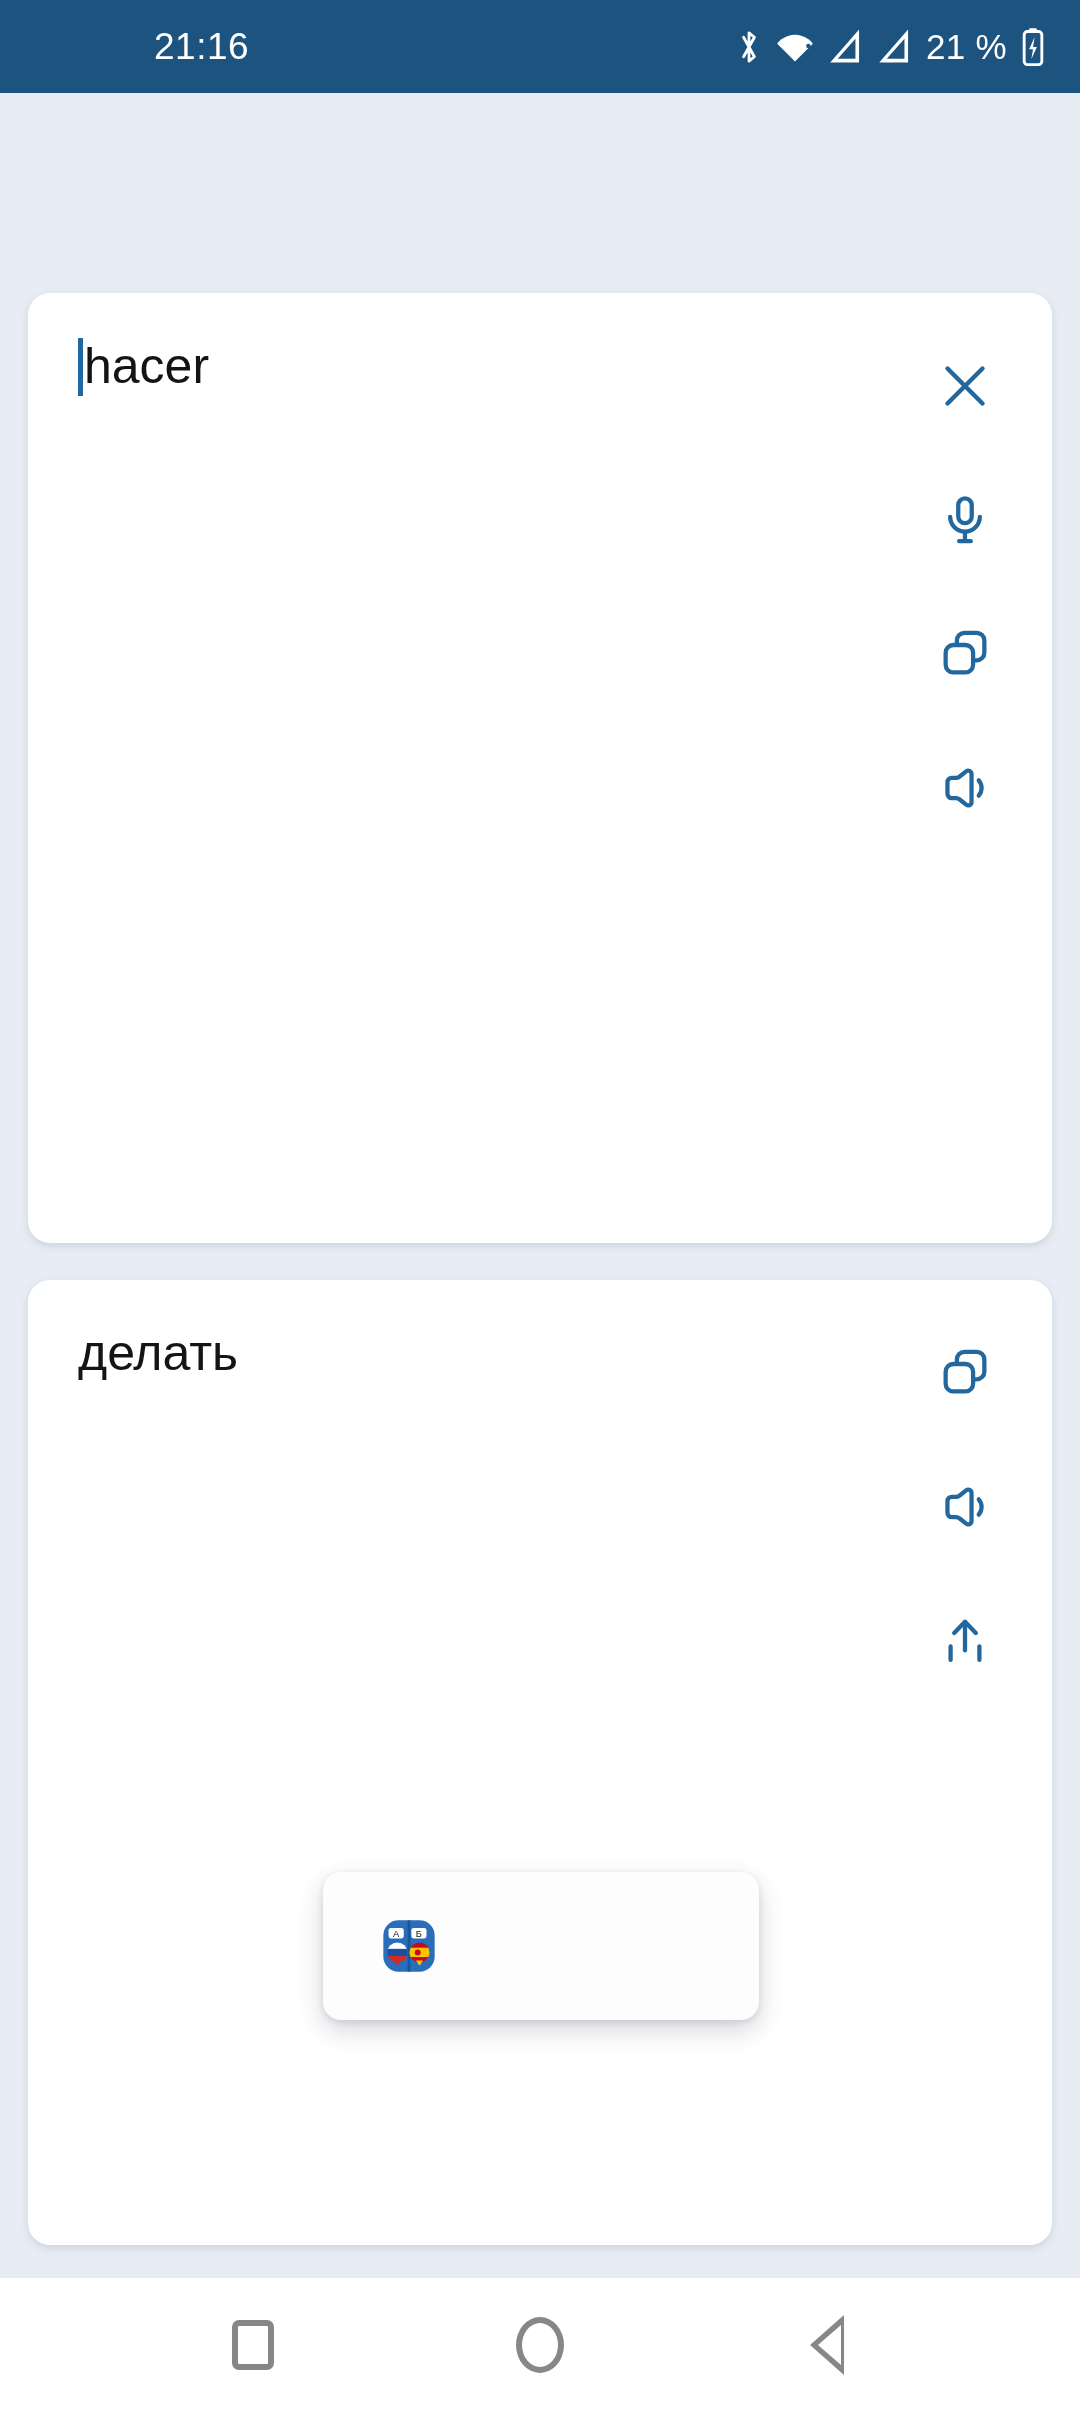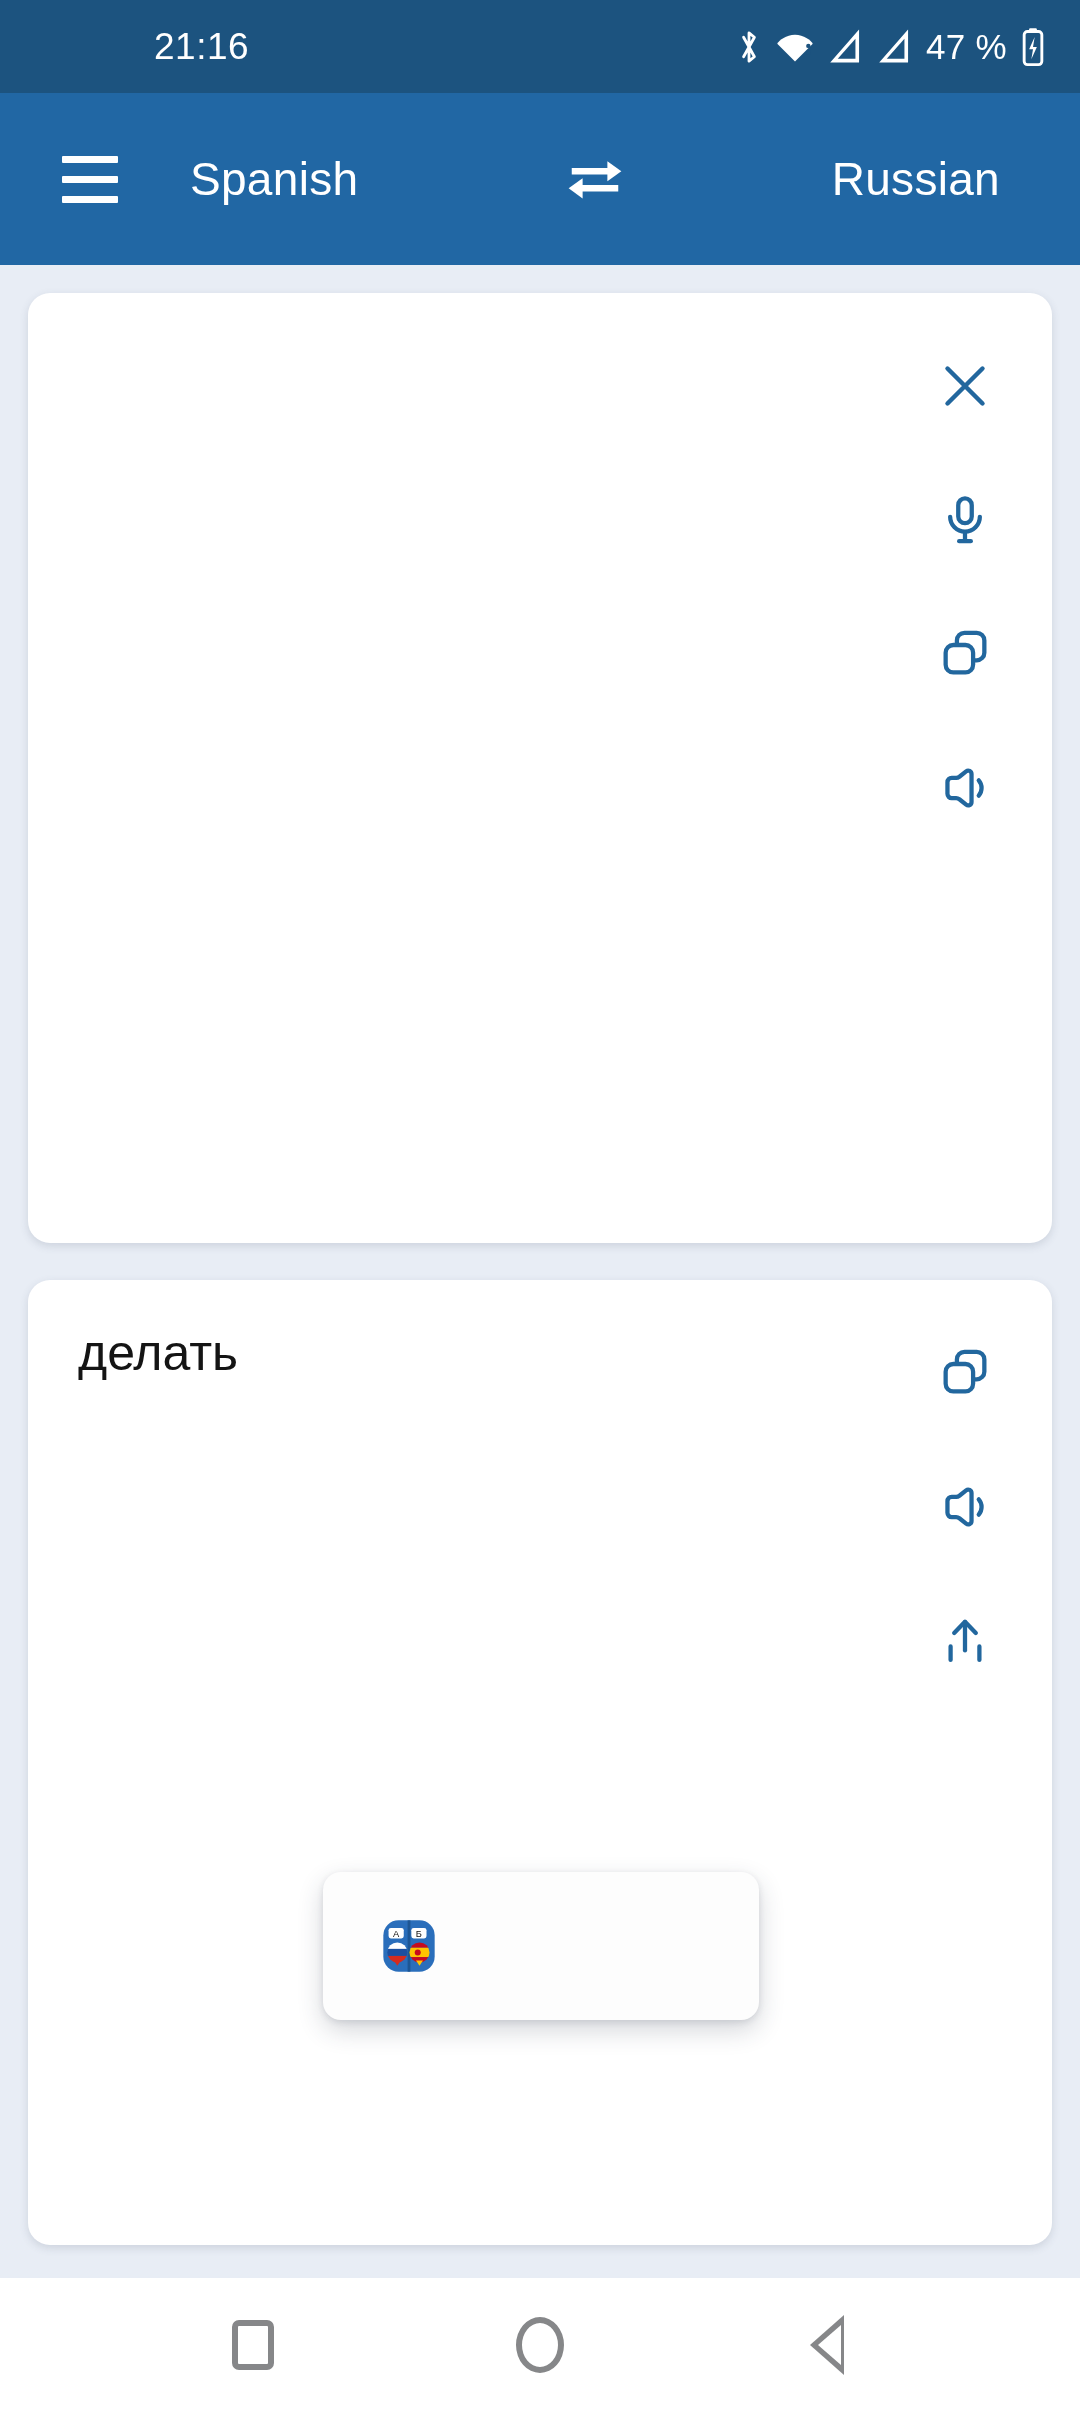--- a/index.html
+++ b/index.html
@@ -111,48 +111,32 @@
       <svg width="36" height="40" viewBox="0 0 30 34">
         <path d="M25 5 L25 29 L4 29 Z" fill="#ffffff"></path>
         <path d="M25 5 L25 29 L4 29 Z" fill="none" stroke="#ffffff" stroke-width="2.2"></path>
         <path d="M23 10 L23 27 L8 27 Z" fill="#1c537f"></path>
       </svg>
       <svg width="36" height="40" viewBox="0 0 30 34">
         <path d="M25 5 L25 29 L4 29 Z" fill="#ffffff"></path>
         <path d="M25 5 L25 29 L4 29 Z" fill="none" stroke="#ffffff" stroke-width="2.2"></path>
         <path d="M23 10 L23 27 L8 27 Z" fill="#1c537f"></path>
       </svg>
-      <span class="sb-battery-text">47 %</span>
+      <span class="sb-battery-text">21 %</span>
       <svg width="26" height="42" viewBox="0 0 22 38">
         <rect x="3" y="5" width="16" height="30" rx="3" fill="none" stroke="#ffffff" stroke-width="2.6"></rect>
         <rect x="7.5" y="2" width="7" height="3.4" rx="1" fill="#ffffff"></rect>
         <path d="M12.5 10 L7.5 21 L11 21 L9.5 30 L14.5 19 L11 19 Z" fill="#ffffff"></path>
       </svg>
     </div>
   </div>
 
-  <div class="appbar">
-    <div class="hamburger">
-      <span></span>
-      <span></span>
-      <span></span>
-    </div>
-    <div class="lang lang-src">Spanish</div>
-    <div class="swap">
-      <svg width="62" height="48" viewBox="0 0 40 30">
-        <path d="M5 10 L31 10" stroke="#ffffff" stroke-width="4.2" stroke-linecap="butt"></path>
-        <path d="M28 3.5 L37 10 L28 16.5 Z" fill="#ffffff"></path>
-        <path d="M35 21 L9 21" stroke="#ffffff" stroke-width="4.2" stroke-linecap="butt"></path>
-        <path d="M12 14.5 L3 21 L12 27.5 Z" fill="#ffffff"></path>
-      </svg>
-    </div>
-    <div class="lang lang-dst">Russian</div>
-  </div>
 
   <div class="card" id="card-source">
+    <div class="card-text"><span class="caret"></span><span>hacer</span></div>
 
     <div class="icon-col">
       <div class="icon-btn">
         <svg width="56" height="56" viewBox="0 0 24 24">
           <path d="M4.5 4.5 L19.5 19.5 M19.5 4.5 L4.5 19.5" fill="none" stroke="#22679e" stroke-width="1.9" stroke-linecap="round"></path>
         </svg>
       </div>
       <div class="icon-btn">
         <svg width="54" height="54" viewBox="0 0 24 24">
           <rect x="9" y="2.4" width="6" height="11" rx="3" fill="none" stroke="#22679e" stroke-width="1.9"></rect>

